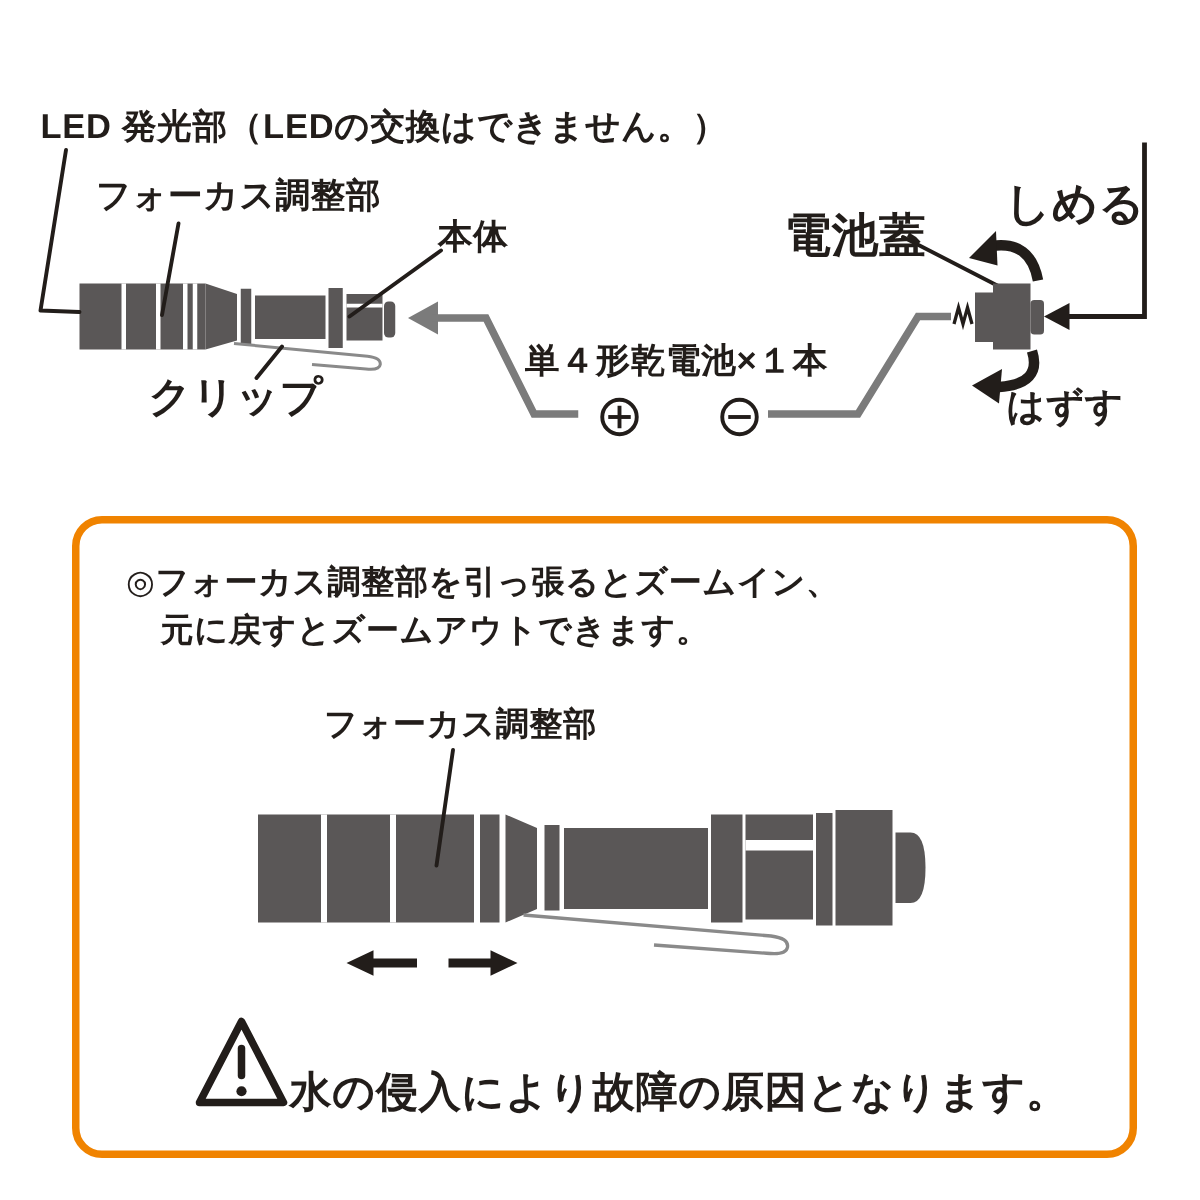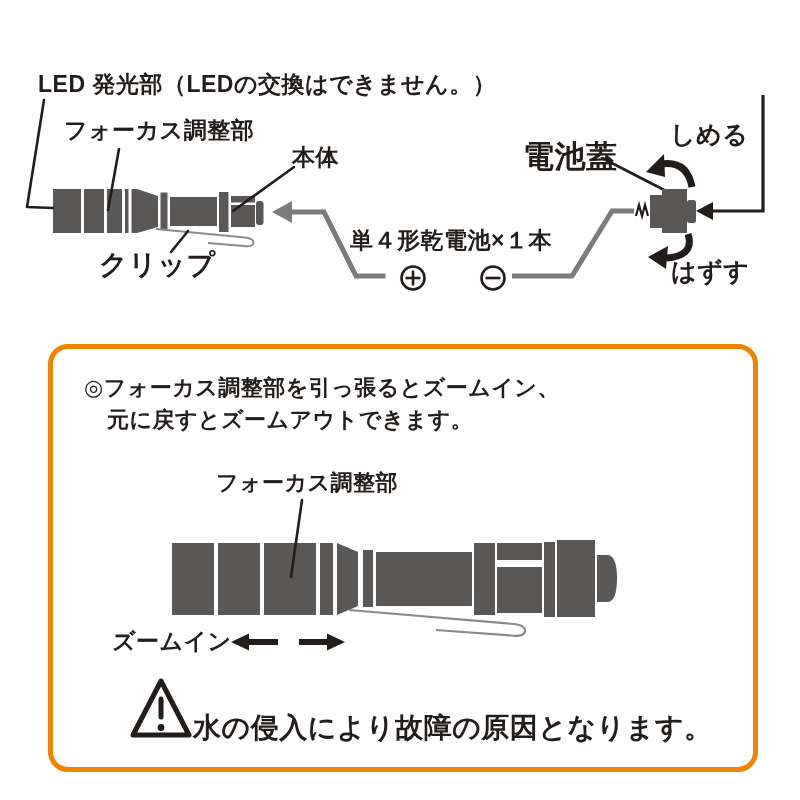--- a/index.html
+++ b/index.html
@@ -118,28 +118,27 @@
     <polygon class="f-ink" points="231,642 249,633.5 249,639 278,639 278,645 249,645 249,650.5"></polygon>
     <polygon class="f-ink" points="345,642 327,633.5 327,639 299,639 299,645 327,645 327,650.5"></polygon>
 
     <g>
       <path class="s-ink" stroke-width="5" stroke-linejoin="round" d="M161,681 L189,735 L133,735 Z"></path>
       <line class="s-ink" stroke-width="5" stroke-linecap="round" x1="161" y1="699" x2="161" y2="717"></line>
       <circle class="f-ink" cx="161" cy="727.5" r="3.4"></circle>
     </g>
   </svg>
 
-  <div class="label" style="left:27px;top:73px;font-size:23px;margin-left:11px;">LED 発光部（LEDの交換はできません。）</div>
+  <div class="label" style="left:27px;top:73px;font-size:23px;">LED 発光部（LEDの交換はできません。）</div>
   <div class="label" style="left:64px;top:119px;font-size:23px;">フォーカス調整部</div>
   <div class="label" style="left:292px;top:146px;font-size:23px;">本体</div>
   <div class="label" style="left:523px;top:141px;font-size:31px;">電池蓋</div>
-  <div class="label" style="left:670px;top:122px;font-size:25px;">しめる</div>
+  <div class="label" style="left:670px;top:122px;font-size:30px;">しめる</div>
   <div class="label" style="left:671px;top:259px;font-size:25px;">はずす</div>
   <div class="label" style="left:99px;top:251px;font-size:28px;">クリップ</div>
   <div class="label" style="left:350px;top:229px;font-size:23px;">単４形乾電池×１本</div>
 
   <div class="label" style="left:84px;top:377px;font-size:22px;">◎フォーカス調整部を引っ張るとズームイン、</div>
   <div class="label" style="left:107px;top:409px;font-size:22px;">元に戻すとズームアウトできます。</div>
   <div class="label" style="left:216px;top:472px;font-size:22px;">フォーカス調整部</div>
-  <div class="label" style="left:112px;top:630px;font-size:23px;">ズームイン</div>
   <div class="label" style="left:193px;top:714px;font-size:28px;text-align:center;">水の侵入により故障の原因となります。</div>
 
 </div>
 
 </body></html>

